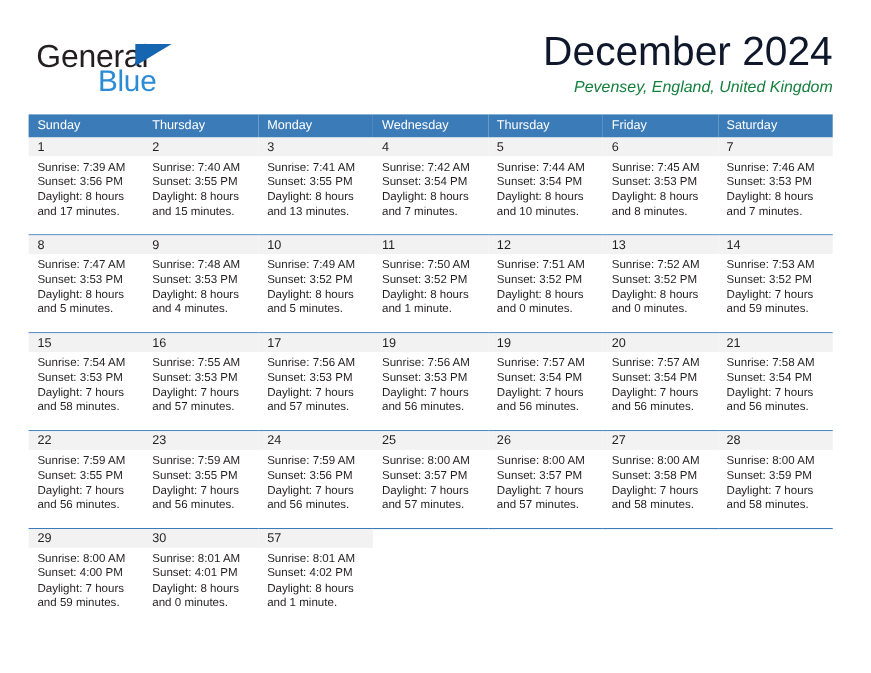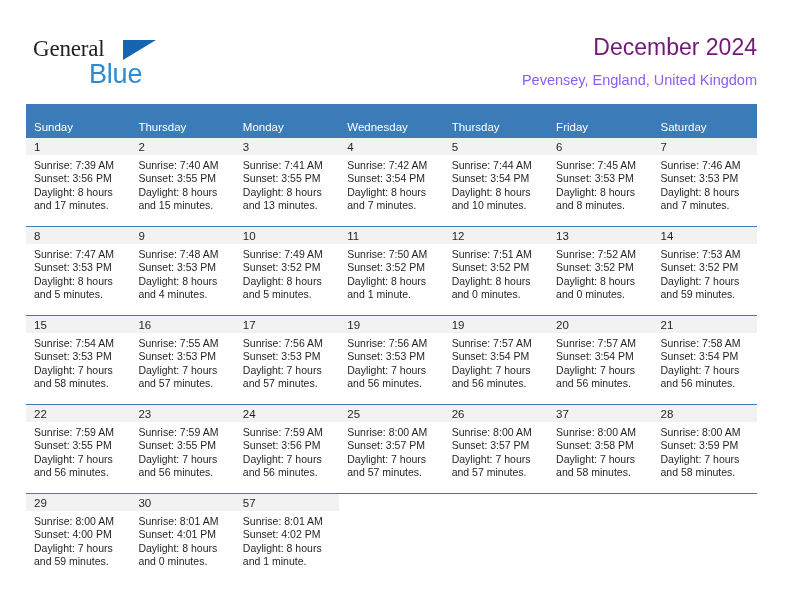--- a/index.html
+++ b/index.html
@@ -34,24 +34,24 @@
     position: absolute;
     left: 33px;
     top: 36px;
     width: 180px;
     height: 48px;
   }
   .logo-general {
     position: absolute;
     left: 0;
     top: 0;
-    font-size: 23px;
+    font-size: 29px;
     letter-spacing: -0.2px;
     color: #231f20;
-    font-family: Liberation Serif, serif;
+    font-family: Liberation Sans, sans-serif;
   }
   .logo-tri {
     position: absolute;
     left: 90px;
     top: 4px;
     width: 0;
     height: 0;
     border-left: 33px solid #1565b0;
     border-bottom: 20px solid transparent;
   }
@@ -64,49 +64,50 @@
     color: #2b8bd4;
     font-family: "Liberation Sans", sans-serif;
   }
   .title-block {
     position: absolute;
     right: 35px;
     top: 30px;
     text-align: right;
   }
   .cal-title {
-    font-size: 23px;
-    color: #701a75;
+    font-size: 37px;
+    color: #0f172a;
     line-height: 34px;
     white-space: nowrap;
   }
   .cal-subtitle {
     font-size: 14.5px;
-    color: #8b5cf6;
+    color: #15803d;
     line-height: 20px;
     margin-top: 6px;
     white-space: nowrap;
+    font-style: italic;
   }
 
   
   .calendar {
     position: absolute;
     left: 26px;
     top: 104px;
     width: 731px;
     border-collapse: collapse;
     table-layout: fixed;
   }
   .calendar th {
     background: #3b7cb8;
     color: #ffffff;
     font-size: 11.5px;
     font-weight: normal;
     text-align: left;
-    padding: 17px 0 5px 8px;
+    padding: 4px 0 5px 8px;
     height: 12px;
     border: none;
   }
   .calendar td {
     vertical-align: top;
     padding: 0;
     border: none;
     height: 88px;
     border-top: 1px solid #3b7cb8;
   }
@@ -447,21 +448,21 @@
               <div class="daynum-band">26</div>
               <div class="dayinfo">
                 <div>Sunrise: 8:00 AM</div>
                 <div>Sunset: 3:57 PM</div>
                 <div class="daylight-line">Daylight: 7 hours and 57 minutes.</div>
               </div>
             </div>
           </td>
           <td>
             <div class="daycell">
-              <div class="daynum-band">37</div>
+              <div class="daynum-band">27</div>
               <div class="dayinfo">
                 <div>Sunrise: 8:00 AM</div>
                 <div>Sunset: 3:58 PM</div>
                 <div class="daylight-line">Daylight: 7 hours and 58 minutes.</div>
               </div>
             </div>
           </td>
           <td>
             <div class="daycell">
               <div class="daynum-band">28</div>

